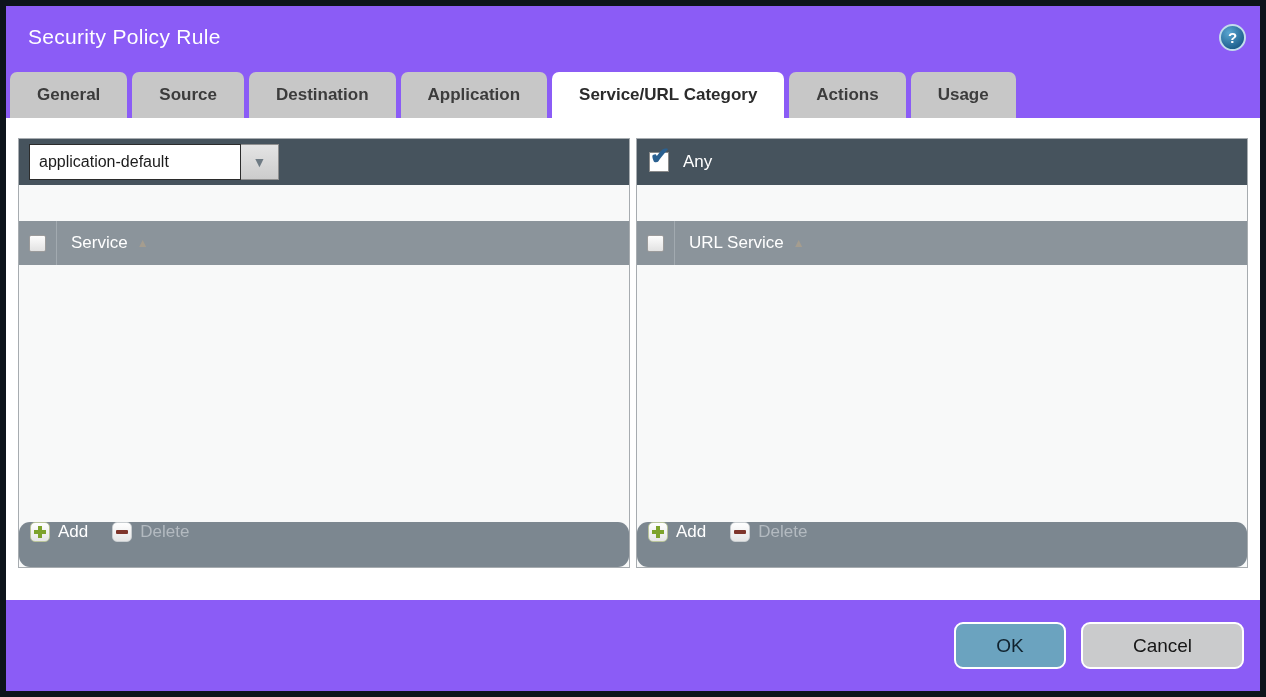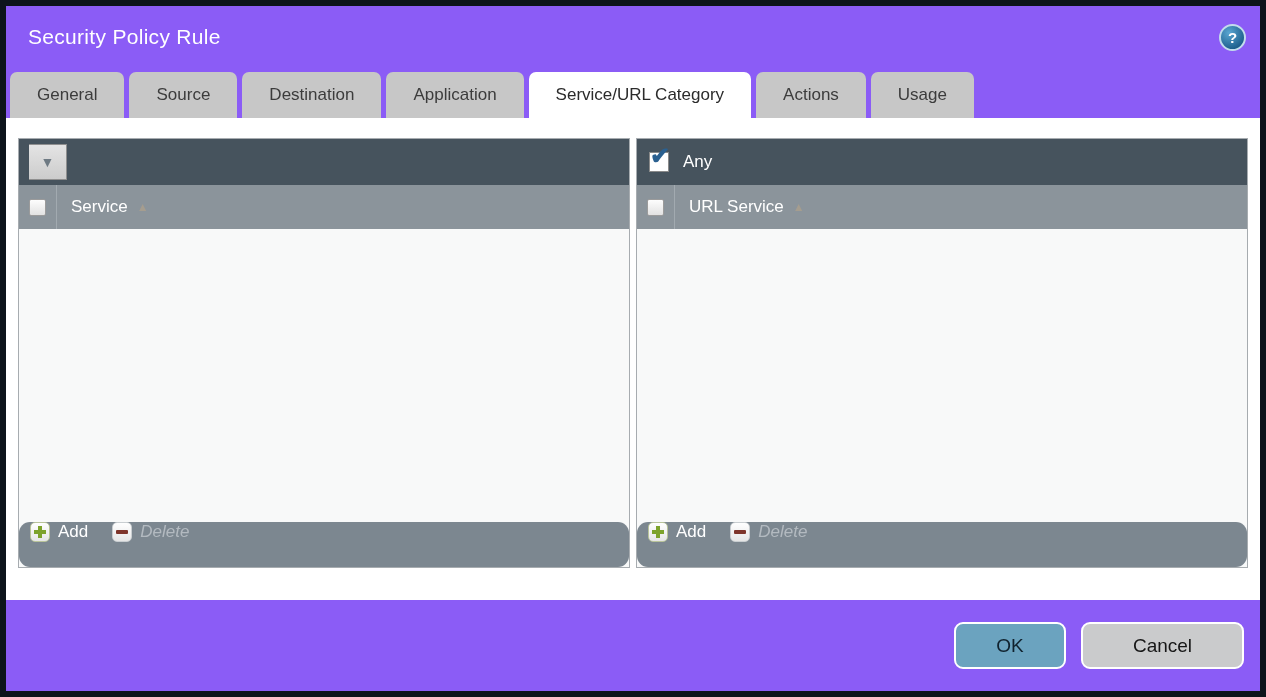--- a/index.html
+++ b/index.html
@@ -29,20 +29,21 @@
     border: 2px solid #c2dcec;
     color: #ffffff; font-size: 15px; font-weight: bold;
     display: flex; align-items: center; justify-content: center;
     cursor: pointer;
   }
   
   .tabs {
     height: 50px; flex: 0 0 50px;
     display: flex; align-items: flex-end; gap: 5px;
     padding-left: 4px;
+    font-weight: bold;
   }
   .tab {
     background: #c7c7c7; color: #3c3c3c;
     font-size: 17px;
     padding: 13px 27px 13px;
     border-radius: 7px 7px 0 0;
     white-space: nowrap; cursor: pointer;
   }
   .tab.active { background: #ffffff; color: #2b2b2b; }
   
@@ -83,21 +84,21 @@
     margin-left: 2px; cursor: pointer; flex: 0 0 20px;
   }
   .any-checkbox .check-glyph {
     position: absolute; left: 0px; top: -9px;
     color: #2a6090; font-size: 24px; font-weight: bold; line-height: 1;
   }
   .toolbar-label { color: #ffffff; font-size: 17px; margin-left: 14px; }
   .panel-header {
     flex: 0 0 44px; background: #8b949b;
     display: flex; align-items: center;
-    color: #ffffff; font-size: 17px;
+    color: #ffffff; font-size: 17px; margin-top: 36px;
   }
   .cb-col {
     width: 38px; align-self: stretch; flex: 0 0 38px;
     display: flex; align-items: center; justify-content: center;
     border-right: 1px solid #a2aab0;
   }
   .checkbox {
     width: 17px; height: 17px;
     background: linear-gradient(#fdfdfd, #e2e2e2);
     border: 1px solid #9b9b9b; border-radius: 2px;
@@ -105,21 +106,21 @@
   }
   .col-label { margin-left: 14px; }
   .sort-arrow { color: #a59d8f; font-size: 12px; margin-left: 9px; }
   .panel-body { flex: 1; background: #f8f9f9; }
   .panel-footer {
     flex: 0 0 45px; background: #7c8790;
     display: flex; align-items: flex-start; gap: 24px; padding: 0 11px; border-radius: 11px;
   }
   .action { display: flex; align-items: center; gap: 8px; cursor: pointer; }
   .action-label { color: #ffffff; font-size: 17px; }
-  .action.disabled { cursor: default; font-style: italic; }
+  .action.disabled { cursor: default; }
   .action.disabled .action-label { color: #b3bac0; }
   .icon-box {
     width: 20px; height: 20px; position: relative;
     background: linear-gradient(#ffffff, #e6e6e6);
     border: 1px solid #c9ced1; border-radius: 5px;
   }
   .icon-box.plus { border-color: #b9c49a; }
   .icon-box.plus::before {
     content: ""; position: absolute; left: 7px; top: 3px;
     width: 4px; height: 12px; background: #7da32b;
@@ -164,20 +165,21 @@
       <div class="tab active">Service/URL Category</div>
       <div class="tab">Actions</div>
       <div class="tab">Usage</div>
     </div>
 
   <div class="content">
 
     <div class="panel">
       <div class="panel-toolbar">
         <div class="combo">
+          <input class="combo-input" type="text" value="application-default" style="">
           <span class="combo-btn">▼</span>
         </div>
       </div>
       <div class="panel-header">
         <span class="cb-col">
           <span class="checkbox"></span>
         </span>
         <span class="col-label">Service</span>
         <span class="sort-arrow">▲</span>
       </div>

